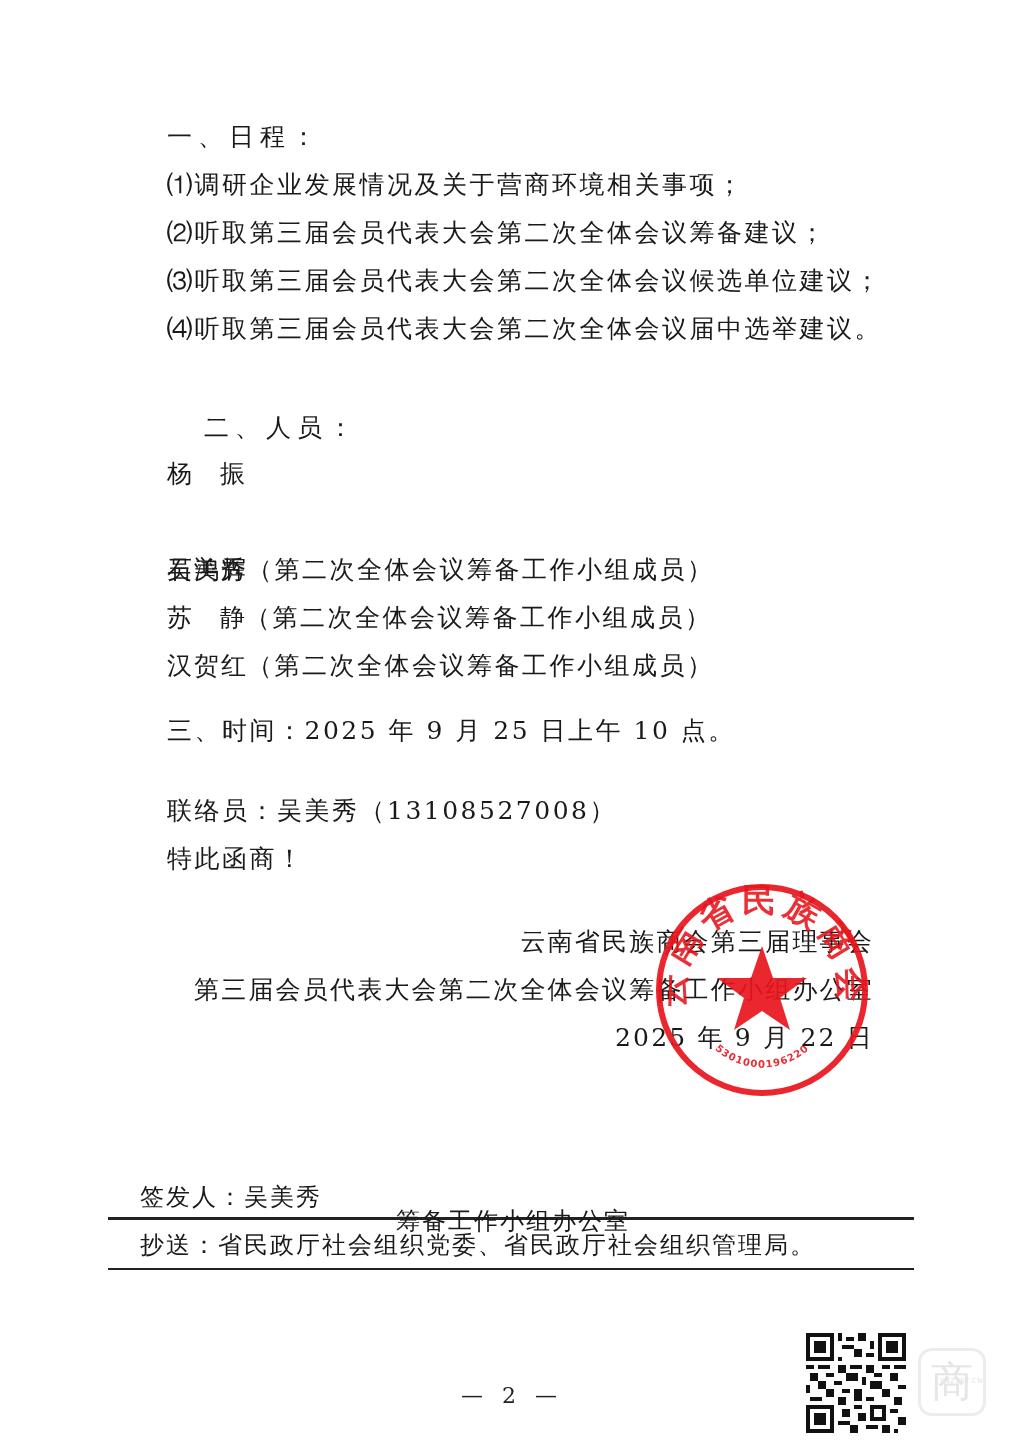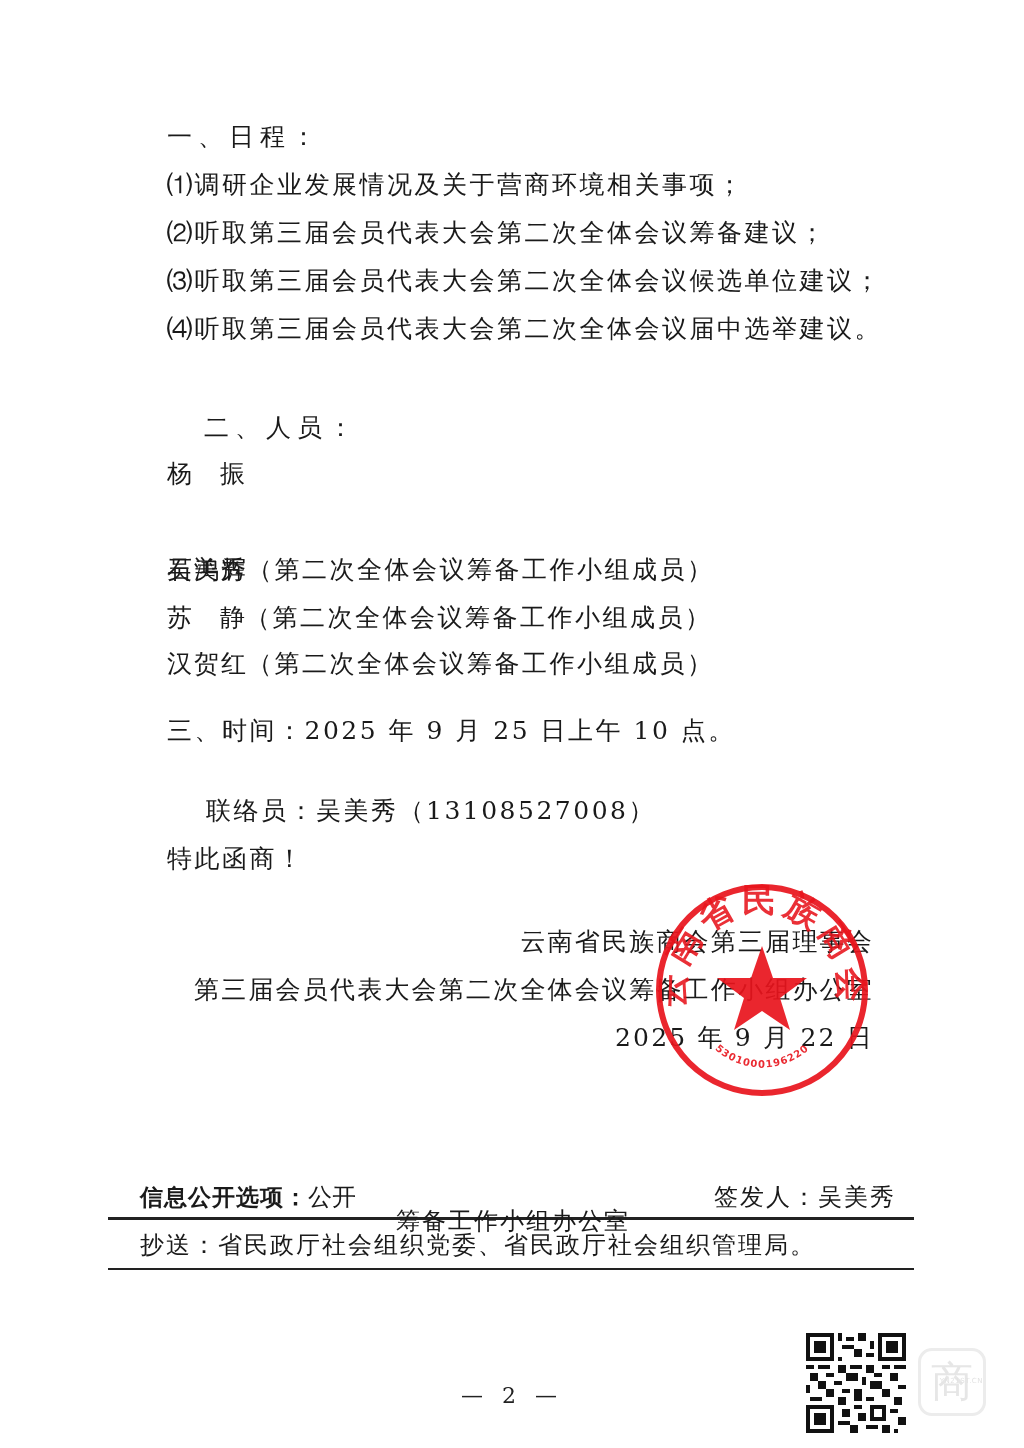--- a/index.html
+++ b/index.html
@@ -76,27 +76,27 @@
   <span class="pname">吴美秀</span>
   <span>（第二次全体会议筹备工作小组成员）</span>
 </div>
 <div class="line person" style="top:603px;">
   <span class="pname spaced">
     <span>苏</span>
     <span>静</span>
   </span>
   <span>（第二次全体会议筹备工作小组成员）</span>
 </div>
-<div class="line person" style="top:651px;font-family:Liberation Mono, monospace;">
+<div class="line person" style="top:651px;">
   <span class="pname">汉贺红</span>
   <span>（第二次全体会议筹备工作小组成员）</span>
 </div>
 
 <div class="line" style="top:716px;">三、时间：2025 年 9 月 25 日上午 10 点。</div>
-<div class="line" style="top:796px;margin-left:39px;">联络员：吴美秀（13108527008）</div>
+<div class="line" style="top:796px;">联络员：吴美秀（13108527008）</div>
 <div class="line" style="top:844px;">特此函商！</div>
 
 <div class="sig" style="top:927px;">云南省民族商会第三届理事会</div>
 <div class="sig" style="top:975px;">第三届会员代表大会第二次全体会议筹备工作小组办公室</div>
 <div class="sig" style="top:1023px;">2025 年 9 月 22 日</div>
 
 <svg class="stamp" viewBox="0 0 220 220">
   <defs>
     <path id="arcTop" d="M 38 140 A 78 78 0 1 1 182 140"></path>
     <path id="arcBottom" d="M 48 150 A 70 70 0 0 0 172 150"></path>
@@ -105,23 +105,20 @@
   <text font-family="DejaVu Sans, sans-serif" font-size="34" font-weight="bold" fill="#e8141c" opacity="0.88" letter-spacing="6">
     <textPath href="#arcTop" startOffset="50%" text-anchor="middle">云南省民族商会</textPath>
   </text>
   <polygon fill="#e8141c" opacity="0.92" points="110,66 121,98 155,98 128,118 138,150 110,131 82,150 92,118 65,98 99,98"></polygon>
   <text font-family="DejaVu Sans, sans-serif" font-size="10" font-weight="bold" fill="#e8141c" opacity="0.9" letter-spacing="1">
     <textPath href="#arcBottom" startOffset="50%" text-anchor="middle">5301000196220</textPath>
   </text>
 </svg>
 
 <div class="footer-row" style="top:1182px; left:140px; width:756px;">
-  <span>
-    <span class="bold-label">信息公开选项：</span><span>公开</span>
-  </span>
   <span style="letter-spacing:2px;">
     <span>签发人：</span><span>吴美秀</span>
   </span>
 </div>
 <div class="rule" style="top:1217px; height:3px;"></div>
 
 <div class="footer-row" style="top:1230px; left:140px; letter-spacing:2px;">
   <span>抄送：省民政厅社会组织党委、省民政厅社会组织管理局。</span>
 </div>
 <div class="rule" style="top:1268px; height:2px;"></div>

